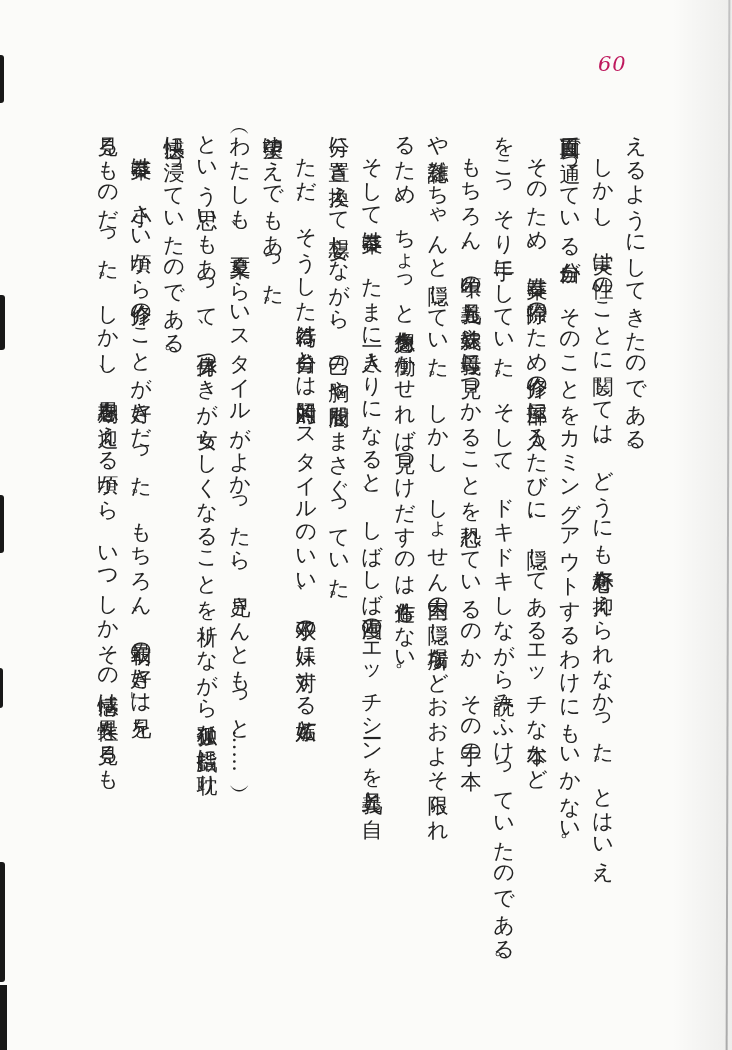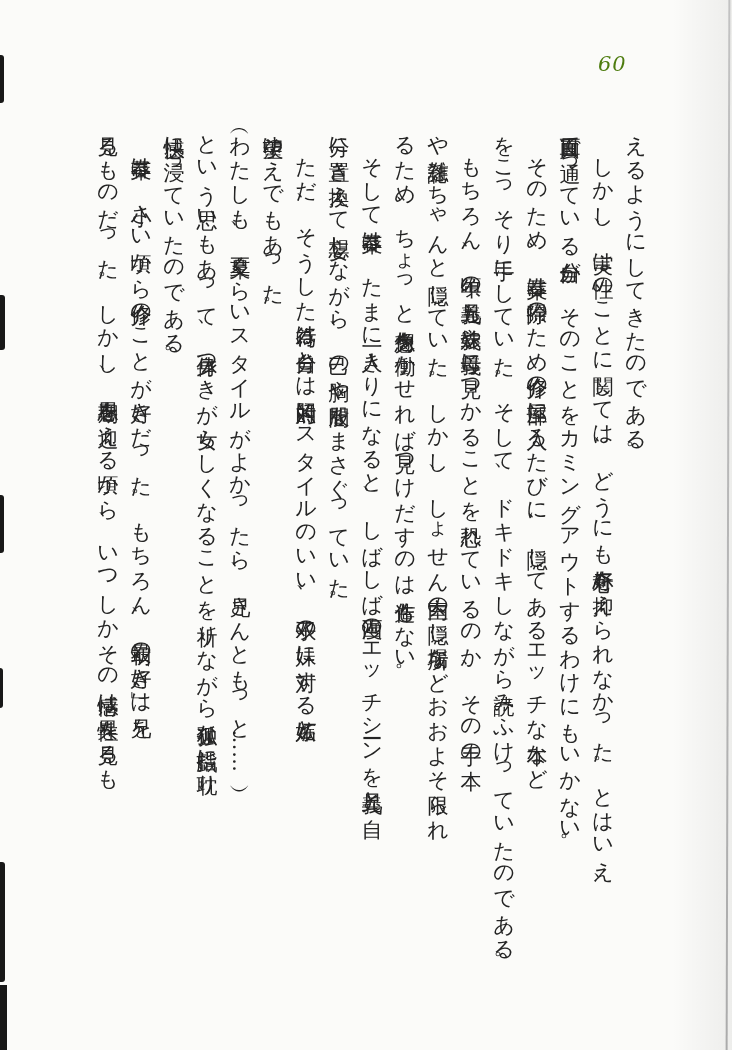--- a/index.html
+++ b/index.html
@@ -35,21 +35,21 @@
     height: 100%;
     background: linear-gradient(to bottom, #c2c2c2, #ababab);
     transform: rotate(0.15deg);
   }
   .page-number {
     position: absolute;
     left: 598px;
     top: 52px;
     font-size: 21px;
     font-style: italic;
-    color: #4d7c0f;
+    color: #be185d;
     letter-spacing: 1px;
   }
   .text-block {
     position: absolute;
     top: 121px;
     right: 80px;
     height: 852px;
     writing-mode: vertical-rl;
     text-orientation: mixed;
     font-size: 21px;

